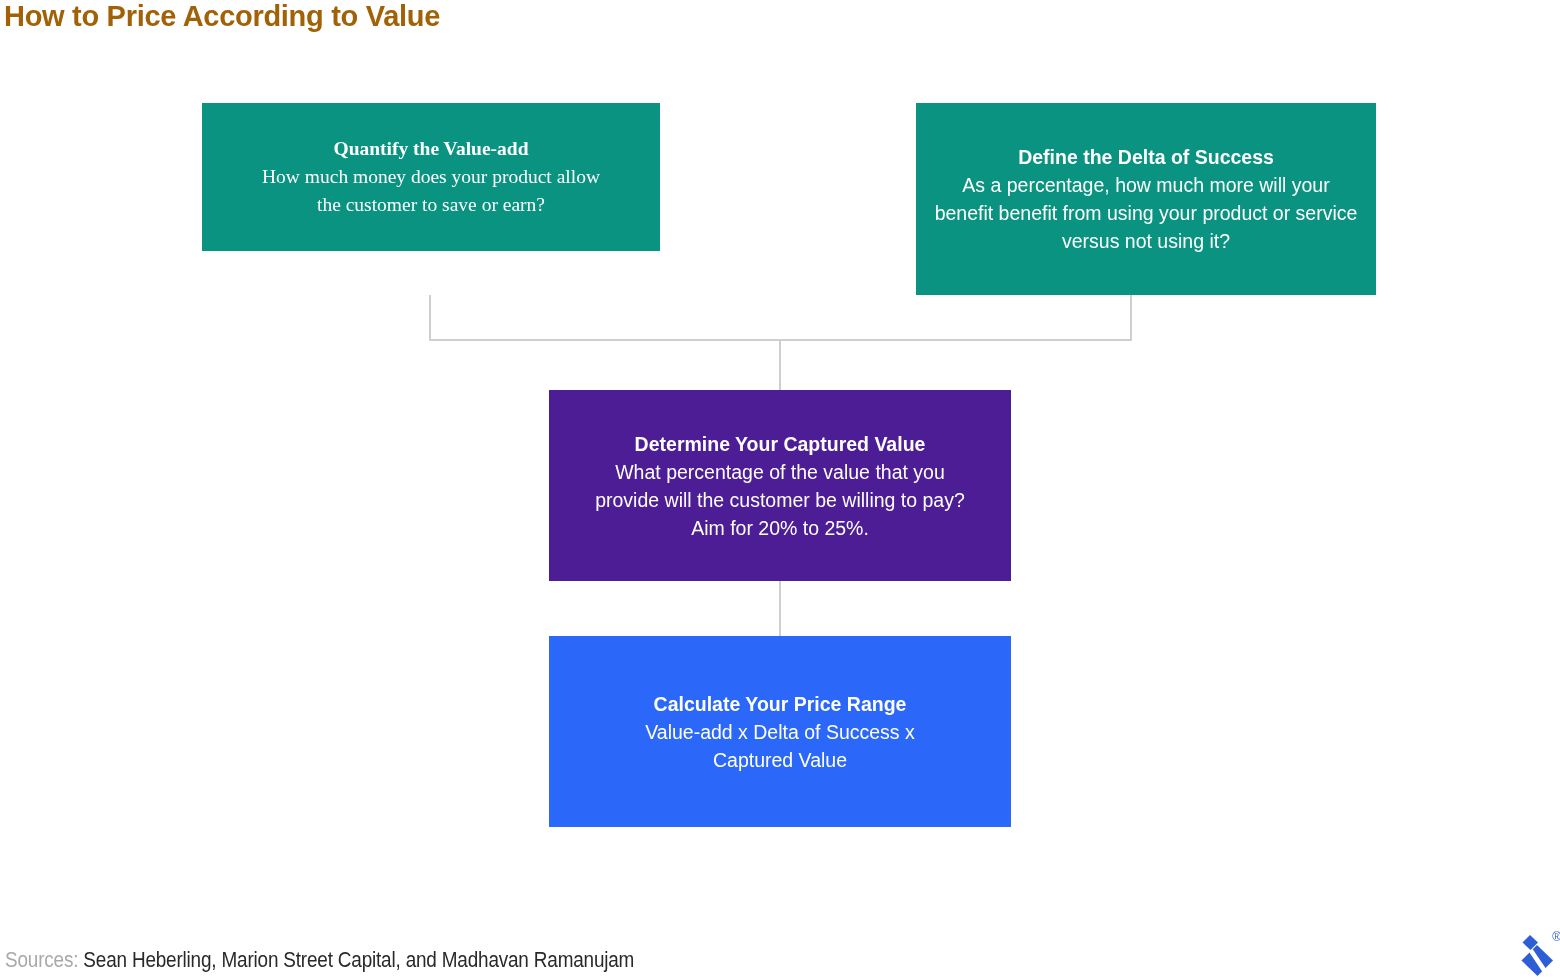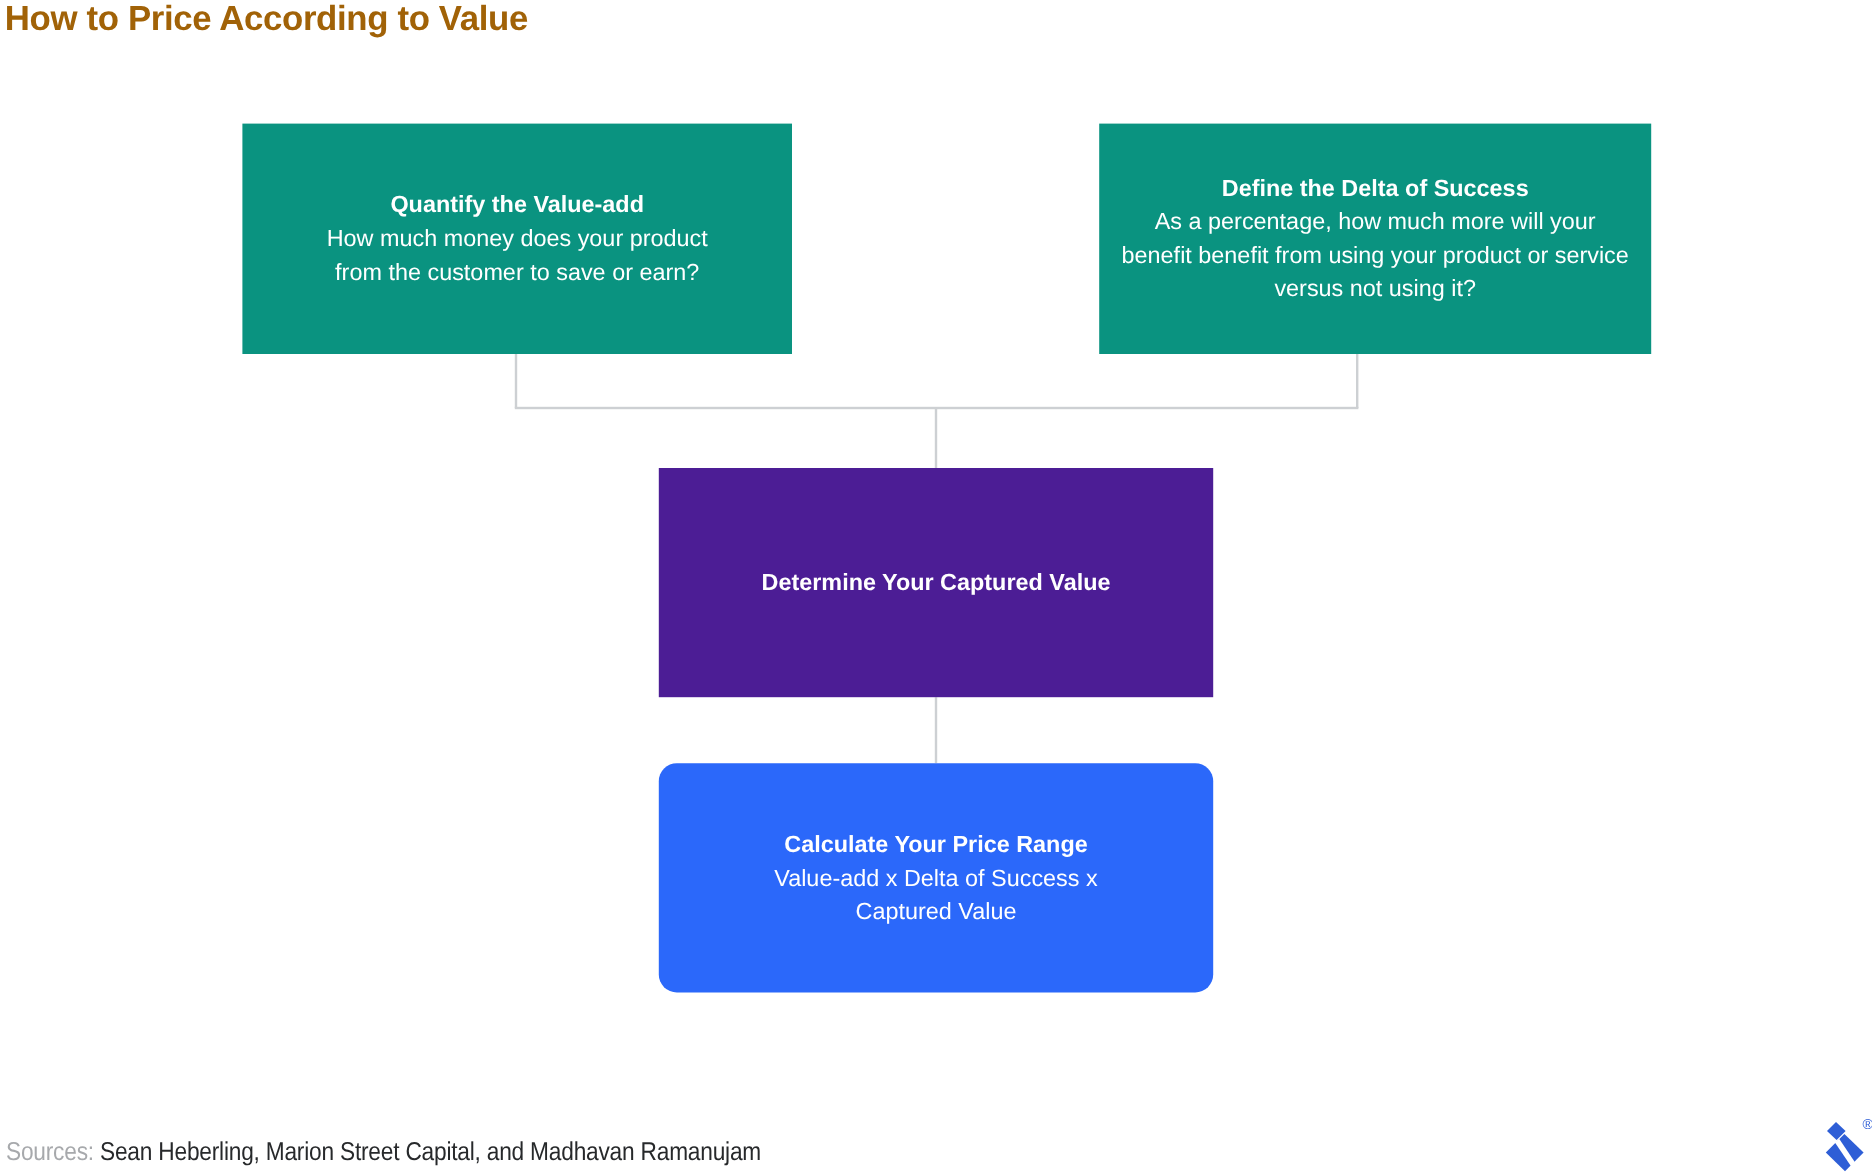--- a/index.html
+++ b/index.html
@@ -41,24 +41,24 @@
   }
   .node-body {
     font-size: 19.5px;
     font-weight: 400;
     line-height: 28px;
   }
   .node-green { background: #0A9380; }
   .node-light-blue { background: #4c1d95; }
   .node-dark-blue { background: #2B68FA; }
 
-  .node-1 { left: 202px; top: 103px; width: 458px; height: 192px; padding: 0 58px; }
+  .node-1 { left: 202px; top: 103px; width: 458px; height: 148px; padding: 0 58px; font-family: Liberation Serif, serif; }
   .node-2 { left: 916px; top: 103px; width: 460px; height: 192px; padding: 0 16px; }
   .node-3 { left: 549px; top: 390px; width: 462px; height: 191px; padding: 0 44px; }
-  .node-4 { left: 549px; top: 636px; width: 462px; height: 191px; padding: 0 62px; border-radius: 15px; }
+  .node-4 { left: 549px; top: 636px; width: 462px; height: 191px; padding: 0 62px; }
 
   .connector {
     position: absolute;
     background: #cdd0d3;
   }
   .conn-v-left   { left: 429px;  top: 295px; width: 2px;   height: 45px; }
   .conn-v-right  { left: 1130px; top: 295px; width: 2px;   height: 45px; }
   .conn-h        { left: 429px;  top: 339px; width: 703px; height: 2px;  }
   .conn-v-mid-1  { left: 779px;  top: 340px; width: 2px;   height: 50px; }
   .conn-v-mid-2  { left: 779px;  top: 581px; width: 2px;   height: 55px; }
@@ -101,30 +101,31 @@
   <h1 class="page-title">How to Price According to Value</h1>
 
   <div class="connector conn-v-left"></div>
   <div class="connector conn-v-right"></div>
   <div class="connector conn-h"></div>
   <div class="connector conn-v-mid-1"></div>
   <div class="connector conn-v-mid-2"></div>
 
   <div class="node node-green node-1">
     <div class="node-heading">Quantify the Value-add</div>
-    <div class="node-body">How much money does your product from the customer to save or earn?</div>
+    <div class="node-body">How much money does your product allow the customer to save or earn?</div>
   </div>
 
   <div class="node node-green node-2">
     <div class="node-heading">Define the Delta of Success</div>
     <div class="node-body">As a percentage, how much more will your benefit benefit from using your product or service versus not using it?</div>
   </div>
 
   <div class="node node-light-blue node-3">
     <div class="node-heading">Determine Your Captured Value</div>
+    <div class="node-body">What percentage of the value that you provide will the customer be willing to pay? Aim for 20% to 25%.</div>
   </div>
 
   <div class="node node-dark-blue node-4">
     <div class="node-heading">Calculate Your Price Range</div>
     <div class="node-body">Value-add x Delta of Success x Captured Value</div>
   </div>
 
   <div class="sources"><span class="sources-label">Sources:</span><span class="sources-text"> Sean Heberling, Marion Street Capital, and Madhavan Ramanujam</span></div>
 
   <div class="brand-mark">

